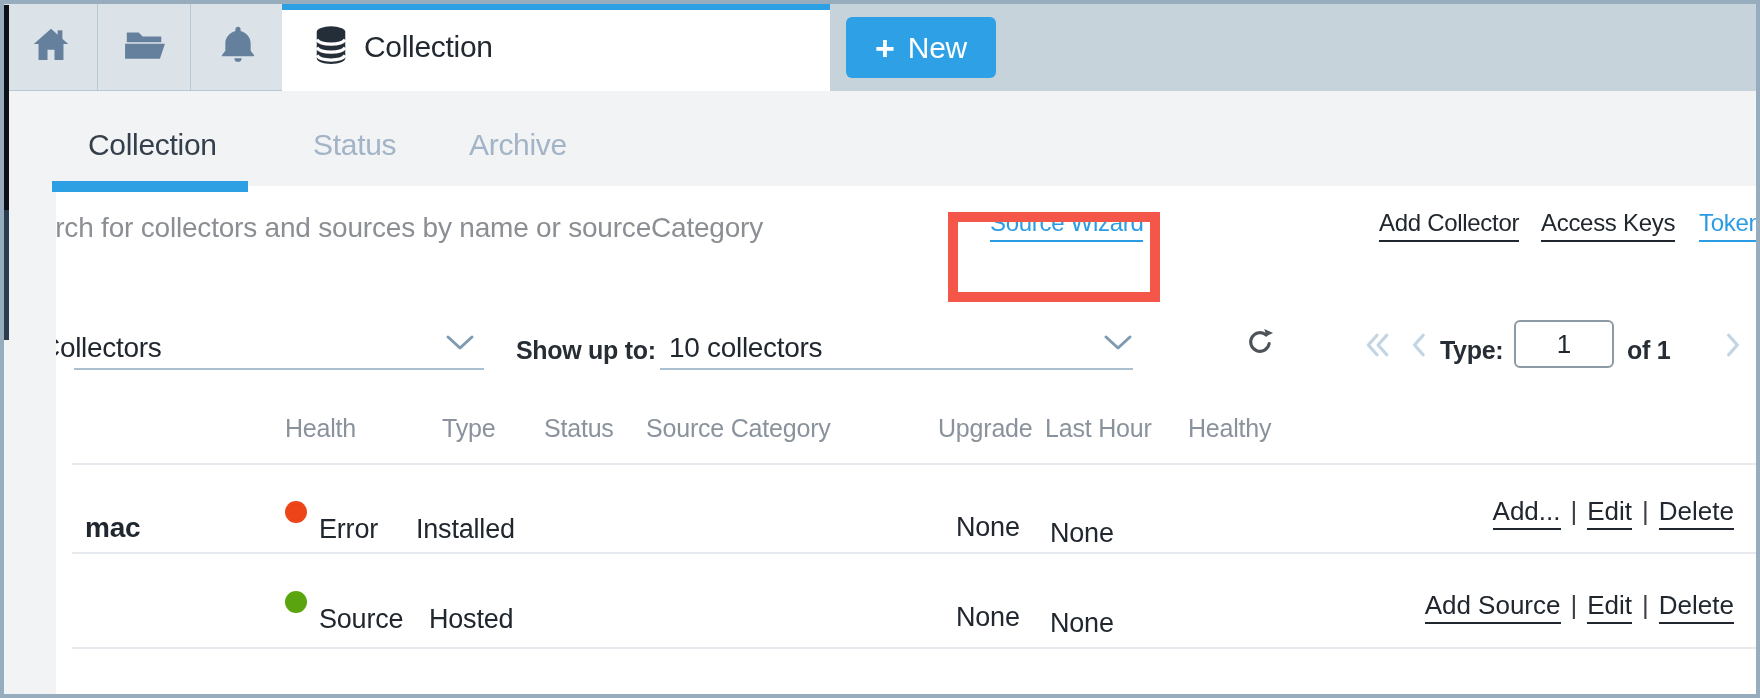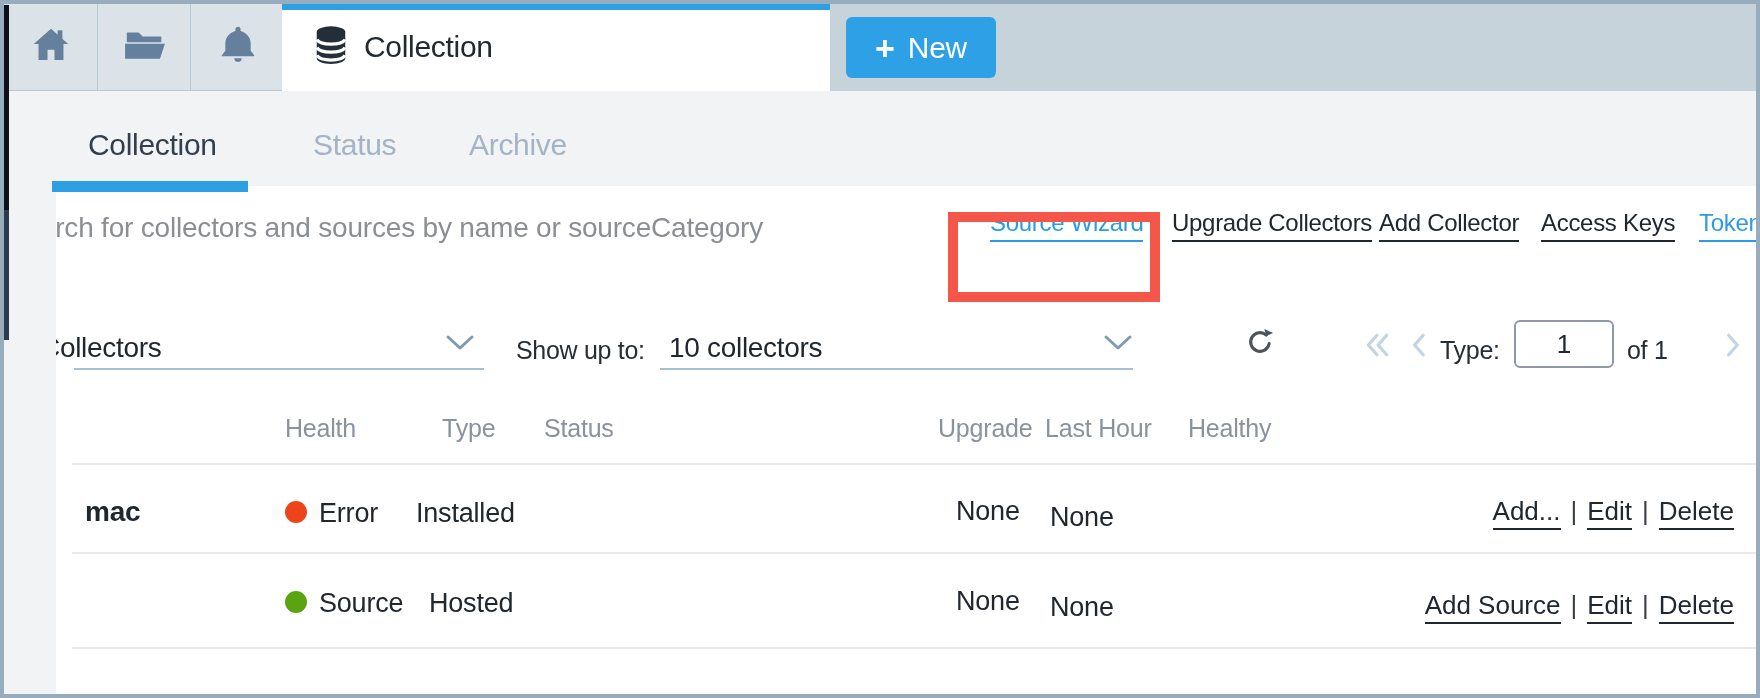--- a/index.html
+++ b/index.html
@@ -30,25 +30,25 @@
   #bluebar{left:52px;top:181px;width:196px;height:11px;background:#2d9fe3;z-index:6;}
   
   #card{left:56px;top:186px;width:1700px;height:508px;background:#ffffff;overflow:hidden;z-index:2;}
   #search-hint{left:-50px;top:26px;font-size:28px;color:#8b8f93;letter-spacing:-0.2px;}
   .toplink{position:absolute;top:23px;font-size:24px;letter-spacing:-0.3px;text-decoration:none;border-bottom:2px solid currentColor;padding-bottom:3px;cursor:pointer;white-space:nowrap;}
   .toplink.dark{color:#20272e;}
   .toplink.blue{color:#2b9ce3;}
   #redbox{left:892px;top:26px;width:212px;height:90px;border:10px solid #f4564a;box-sizing:border-box;z-index:8;}
   .ddvalue{font-size:28px;color:#20272e;letter-spacing:-0.3px;}
   .ddline{height:2px;background:#aabfd0;}
-  .flabel{font-size:25px;font-weight:400;color:#262d34;letter-spacing:-0.3px;}
+  .flabel{font-size:25px;font-weight:700;color:#262d34;letter-spacing:-0.3px;}
   #page-input{left:1458px;top:134px;width:100px;height:48px;box-sizing:border-box;border:2px solid #8c9aa5;border-radius:6px;font-size:26px;text-align:center;color:#20272e;font-family:inherit;background:#fff;}
   .hdr{position:absolute;top:228px;font-size:25px;font-weight:400;color:#8a929c;letter-spacing:-0.2px;}
   .divider{position:absolute;left:16px;width:1684px;height:2px;background:#e6eaee;}
-  .cell{position:absolute;font-size:27px;color:#20272e;letter-spacing:-0.2px;}
+  .cell{position:absolute;font-size:27px;color:#20272e;letter-spacing:-0.2px;margin-top:16px;}
   .dot{position:absolute;width:22px;height:22px;border-radius:50%;}
   .rowname{font-weight:700;font-size:28px;cursor:pointer;}
   .actions{position:absolute;right:22px;font-size:26px;color:#20272e;white-space:nowrap;}
   .actions a{color:#20272e;text-decoration:none;border-bottom:2px solid #20272e;padding-bottom:2px;cursor:pointer;}
   .actions .sep{color:#3a4047;margin:0 10px;border:none;}
   .pagbtn{cursor:pointer;}
 </style>
 </head>
 <body>
 
@@ -112,21 +112,20 @@
   <span class="pagetab active" style="left:88px;">Collection</span>
   <span class="pagetab idle" style="left:313px;">Status</span>
   <span class="pagetab idle" style="left:469px;">Archive</span>
   <div id="bluebar" class="abs"></div>
 
   <div id="card" class="abs">
 
     <div id="search-hint" class="abs nowrap">Search for collectors and sources by name or sourceCategory</div>
 
     <a class="toplink blue" style="left:934px;">Source Wizard</a>
-    <a class="toplink dark" style="left:1116px;">Upgrade Collectors</a>
     <a class="toplink dark" style="left:1323px;">Add Collector</a>
     <a class="toplink dark" style="left:1485px;">Access Keys</a>
     <a class="toplink blue" style="left:1643px;">Tokens</a>
 
     <div id="redbox" class="abs"></div>
 
     <span class="ddvalue abs nowrap" style="left:-16px;top:146px;">Collectors</span>
     <span class="abs" style="left:389px;top:148px;">
       <svg width="30" height="18" viewBox="0 0 30 18">
           <polyline points="3,3 15,14 27,3" fill="none" stroke="#7e9bb3" stroke-width="3" stroke-linecap="round" stroke-linejoin="round"></polyline>
@@ -168,20 +167,21 @@
     <span class="flabel abs" style="left:1571px;top:150px;">of 1</span>
     <span class="abs pagbtn" style="left:1664px;top:146px;">
       <svg width="26" height="26" viewBox="0 0 24 24">
           <polyline points="8,3 16,12 8,21" fill="none" stroke="#c3d5e2" stroke-width="3" stroke-linecap="round" stroke-linejoin="round"></polyline>
         </svg>
     </span>
 
     <span class="hdr" style="left:229px;">Health</span>
     <span class="hdr" style="left:386px;">Type</span>
     <span class="hdr" style="left:488px;">Status</span>
+    <span class="hdr" style="left:590px;">Source Category</span>
     <span class="hdr" style="left:882px;">Upgrade</span>
     <span class="hdr" style="left:989px;">Last Hour</span>
     <span class="hdr" style="left:1132px;">Healthy</span>
     <div class="divider" style="top:277px;"></div>
 
     <div>
       <span class="cell rowname" style="left:29px;top:310px;">mac</span>
       <span class="dot" style="left: 229px; top: 315px; background: rgb(238, 68, 25);"></span>
       <span class="cell" style="left:263px;top:312px;">Error</span>
       <span class="cell" style="left:360px;top:312px;">Installed</span>

